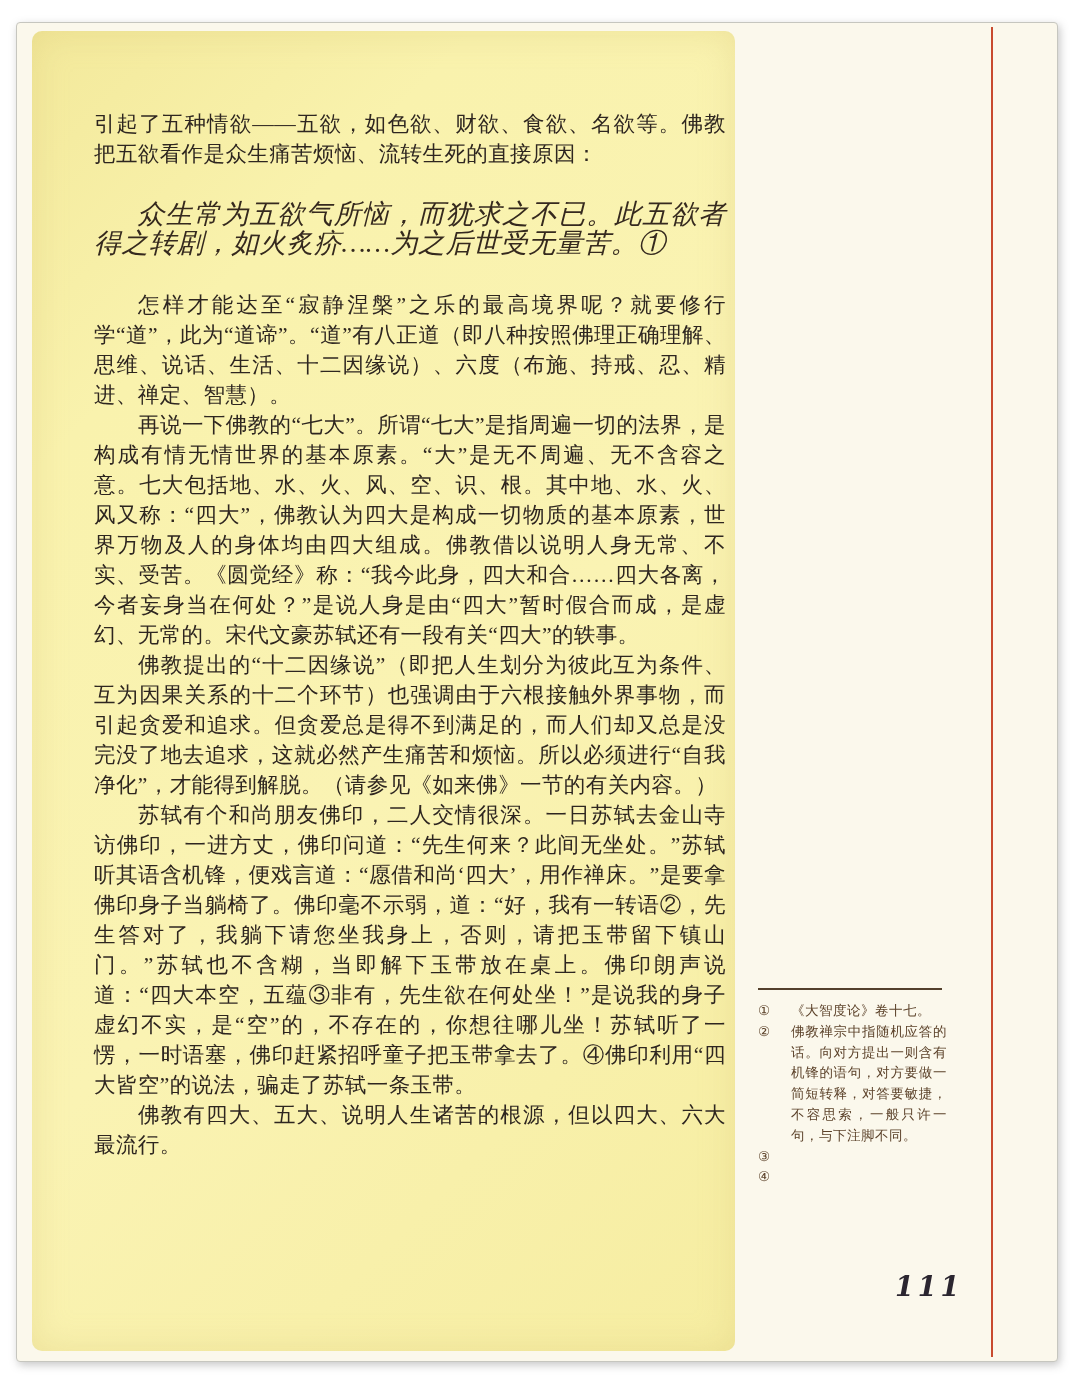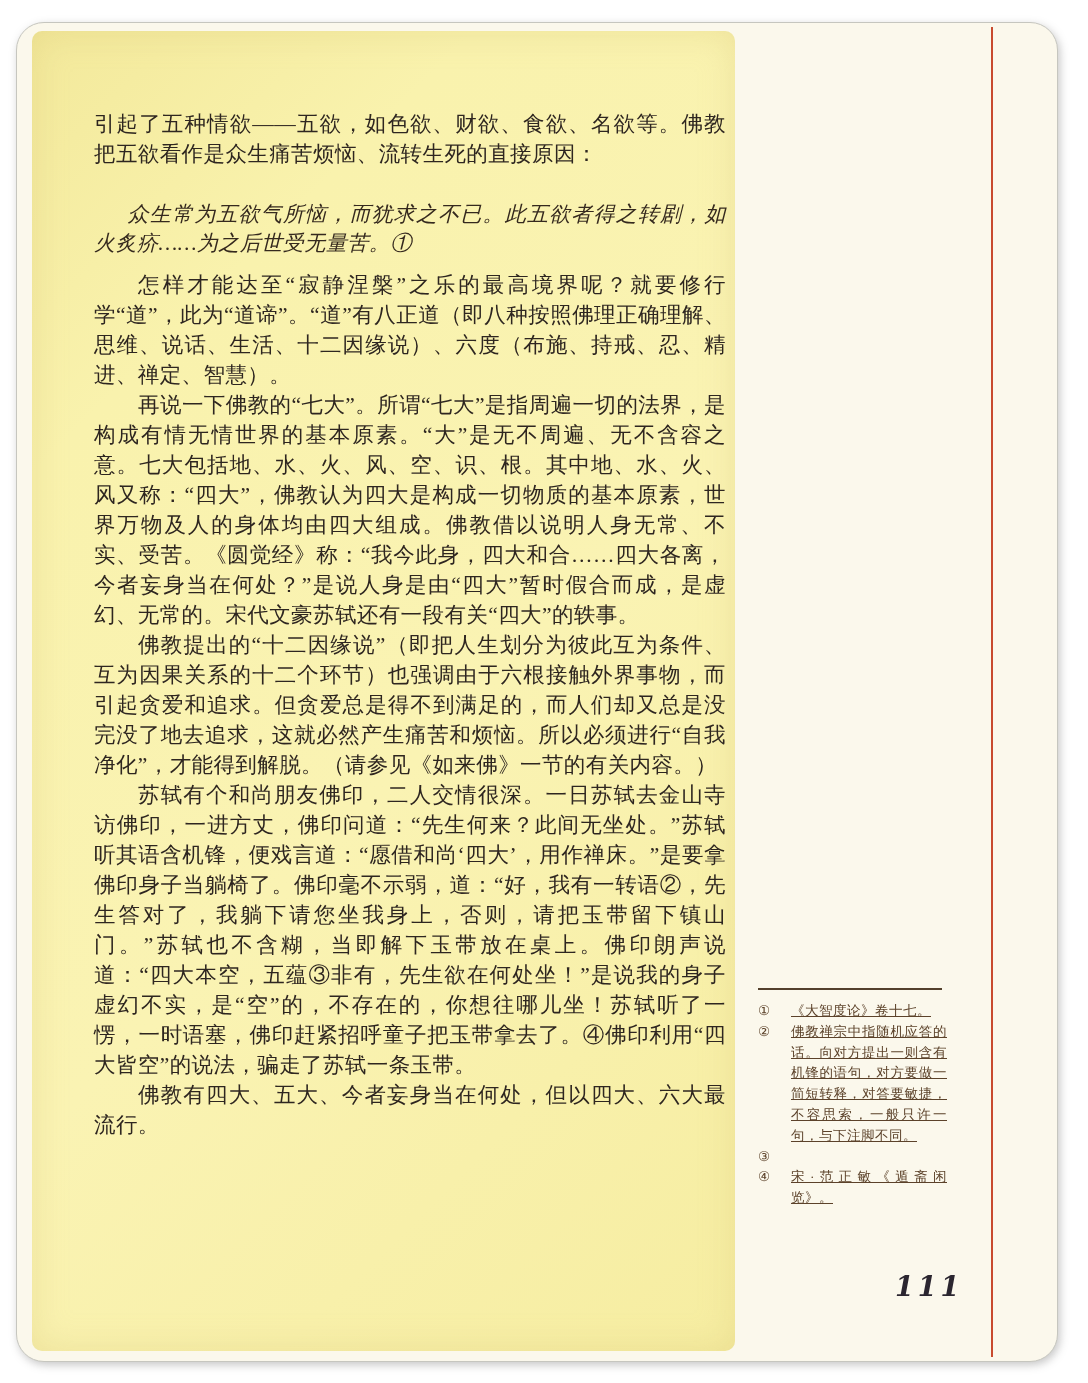--- a/index.html
+++ b/index.html
@@ -9,21 +9,21 @@
     background:#ffffff;
     overflow:hidden;
     font-family:"Liberation Serif","DejaVu Serif",serif;
   }
   .page{
     position:absolute;
     left:16px;top:22px;
     width:1040px;height:1338px;
     background:#fbf8ec;
     border:1px solid #c6c6bf;
-    border-radius:28px;
+    border-radius:4px;
     box-shadow:2px 3px 8px rgba(130,130,130,0.45);
   }
   .yellow-panel{
     position:absolute;
     left:15px;top:8px;
     width:703px;height:1320px;
     border-radius:10px;
     background:linear-gradient(135deg,#f3e99b 0%,#f9f2ad 22%,#faf3b3 55%,#f6eda1 100%);
     box-shadow:inset 0 0 34px rgba(215,195,115,0.35);
     box-sizing:border-box;
@@ -33,22 +33,22 @@
     margin:0;
     font-size:21.5px;
     line-height:30px;
     letter-spacing:0.4px;
     color:#2e2620;
     text-align:justify;
     text-indent:2.05em;
   }
   .body-para.first{ text-indent:0; }
   .quote-para{
-    margin:31px 0 12px 0;
-    font-size:21px;
+    margin:31px 0 32px 0;
+    font-size:27px;
     line-height:29px;
     letter-spacing:0.5px;
     color:#35291e;
     font-style:italic;
     text-align:justify;
     text-indent:1.6em;
   }
   .side-col{
     position:absolute;
     left:741px;top:965px;
@@ -66,21 +66,20 @@
     letter-spacing:0.5px;
     color:#5c422a;
   }
   .fn-marker{
     flex:none;
     width:33px;
   }
   .fn-text{
     width:156px;
     text-align:justify;
-    text-decoration:underline;
   }
   .red-line{
     position:absolute;
     left:974px;top:4px;
     width:2px;height:1330px;
     background:#c84b2f;
   }
   .page-number{
     position:absolute;
     left:878px;top:1248px;
@@ -99,39 +98,38 @@
 <div class="canvas">
   <div class="page">
 
     <div class="yellow-panel">
       <p class="body-para first">引起了五种情欲——五欲，如色欲、财欲、食欲、名欲等。佛教把五欲看作是众生痛苦烦恼、流转生死的直接原因：</p>
       <p class="quote-para">众生常为五欲气所恼，而犹求之不已。此五欲者得之转剧，如火炙疥……为之后世受无量苦。①</p>
       <p class="body-para">怎样才能达至“寂静涅槃”之乐的最高境界呢？就要修行学“道”，此为“道谛”。“道”有八正道（即八种按照佛理正确理解、思维、说话、生活、十二因缘说）、六度（布施、持戒、忍、精进、禅定、智慧）。</p>
       <p class="body-para">再说一下佛教的“七大”。所谓“七大”是指周遍一切的法界，是构成有情无情世界的基本原素。“大”是无不周遍、无不含容之意。七大包括地、水、火、风、空、识、根。其中地、水、火、风又称：“四大”，佛教认为四大是构成一切物质的基本原素，世界万物及人的身体均由四大组成。佛教借以说明人身无常、不实、受苦。《圆觉经》称：“我今此身，四大和合……四大各离，今者妄身当在何处？”是说人身是由“四大”暂时假合而成，是虚幻、无常的。宋代文豪苏轼还有一段有关“四大”的轶事。</p>
       <p class="body-para">佛教提出的“十二因缘说”（即把人生划分为彼此互为条件、互为因果关系的十二个环节）也强调由于六根接触外界事物，而引起贪爱和追求。但贪爱总是得不到满足的，而人们却又总是没完没了地去追求，这就必然产生痛苦和烦恼。所以必须进行“自我净化”，才能得到解脱。（请参见《如来佛》一节的有关内容。）</p>
       <p class="body-para">苏轼有个和尚朋友佛印，二人交情很深。一日苏轼去金山寺访佛印，一进方丈，佛印问道：“先生何来？此间无坐处。”苏轼听其语含机锋，便戏言道：“愿借和尚‘四大’，用作禅床。”是要拿佛印身子当躺椅了。佛印毫不示弱，道：“好，我有一转语②，先生答对了，我躺下请您坐我身上，否则，请把玉带留下镇山门。”苏轼也不含糊，当即解下玉带放在桌上。佛印朗声说道：“四大本空，五蕴③非有，先生欲在何处坐！”是说我的身子虚幻不实，是“空”的，不存在的，你想往哪儿坐！苏轼听了一愣，一时语塞，佛印赶紧招呼童子把玉带拿去了。④佛印利用“四大皆空”的说法，骗走了苏轼一条玉带。</p>
-      <p class="body-para">佛教有四大、五大、今者妄身当在何处，但以四大、六大最流行。</p>
+      <p class="body-para">佛教有四大、五大、说明人生诸苦的根源，但以四大、六大最流行。</p>
     </div>
 
     <div class="side-col">
       <div class="fn-rule"></div>
       <div class="fn-item">
         <span class="fn-marker">①</span>
         <span class="fn-text">《大智度论》卷十七。</span>
       </div>
       <div class="fn-item">
         <span class="fn-marker">②</span>
         <span class="fn-text">佛教禅宗中指随机应答的话。向对方提出一则含有机锋的语句，对方要做一简短转释，对答要敏捷，不容思索，一般只许一句，与下注脚不同。</span>
       </div>
       <div class="fn-item">
         <span class="fn-marker">③</span>
       </div>
       <div class="fn-item">
         <span class="fn-marker">④</span>
-        <span class="fn-text">宋·范正敏《遁斋闲览》。</span>
       </div>
     </div>
 
     <div class="red-line"></div>
     <div class="page-number">111</div>
 
   </div>
 </div>
 
 </body></html>

